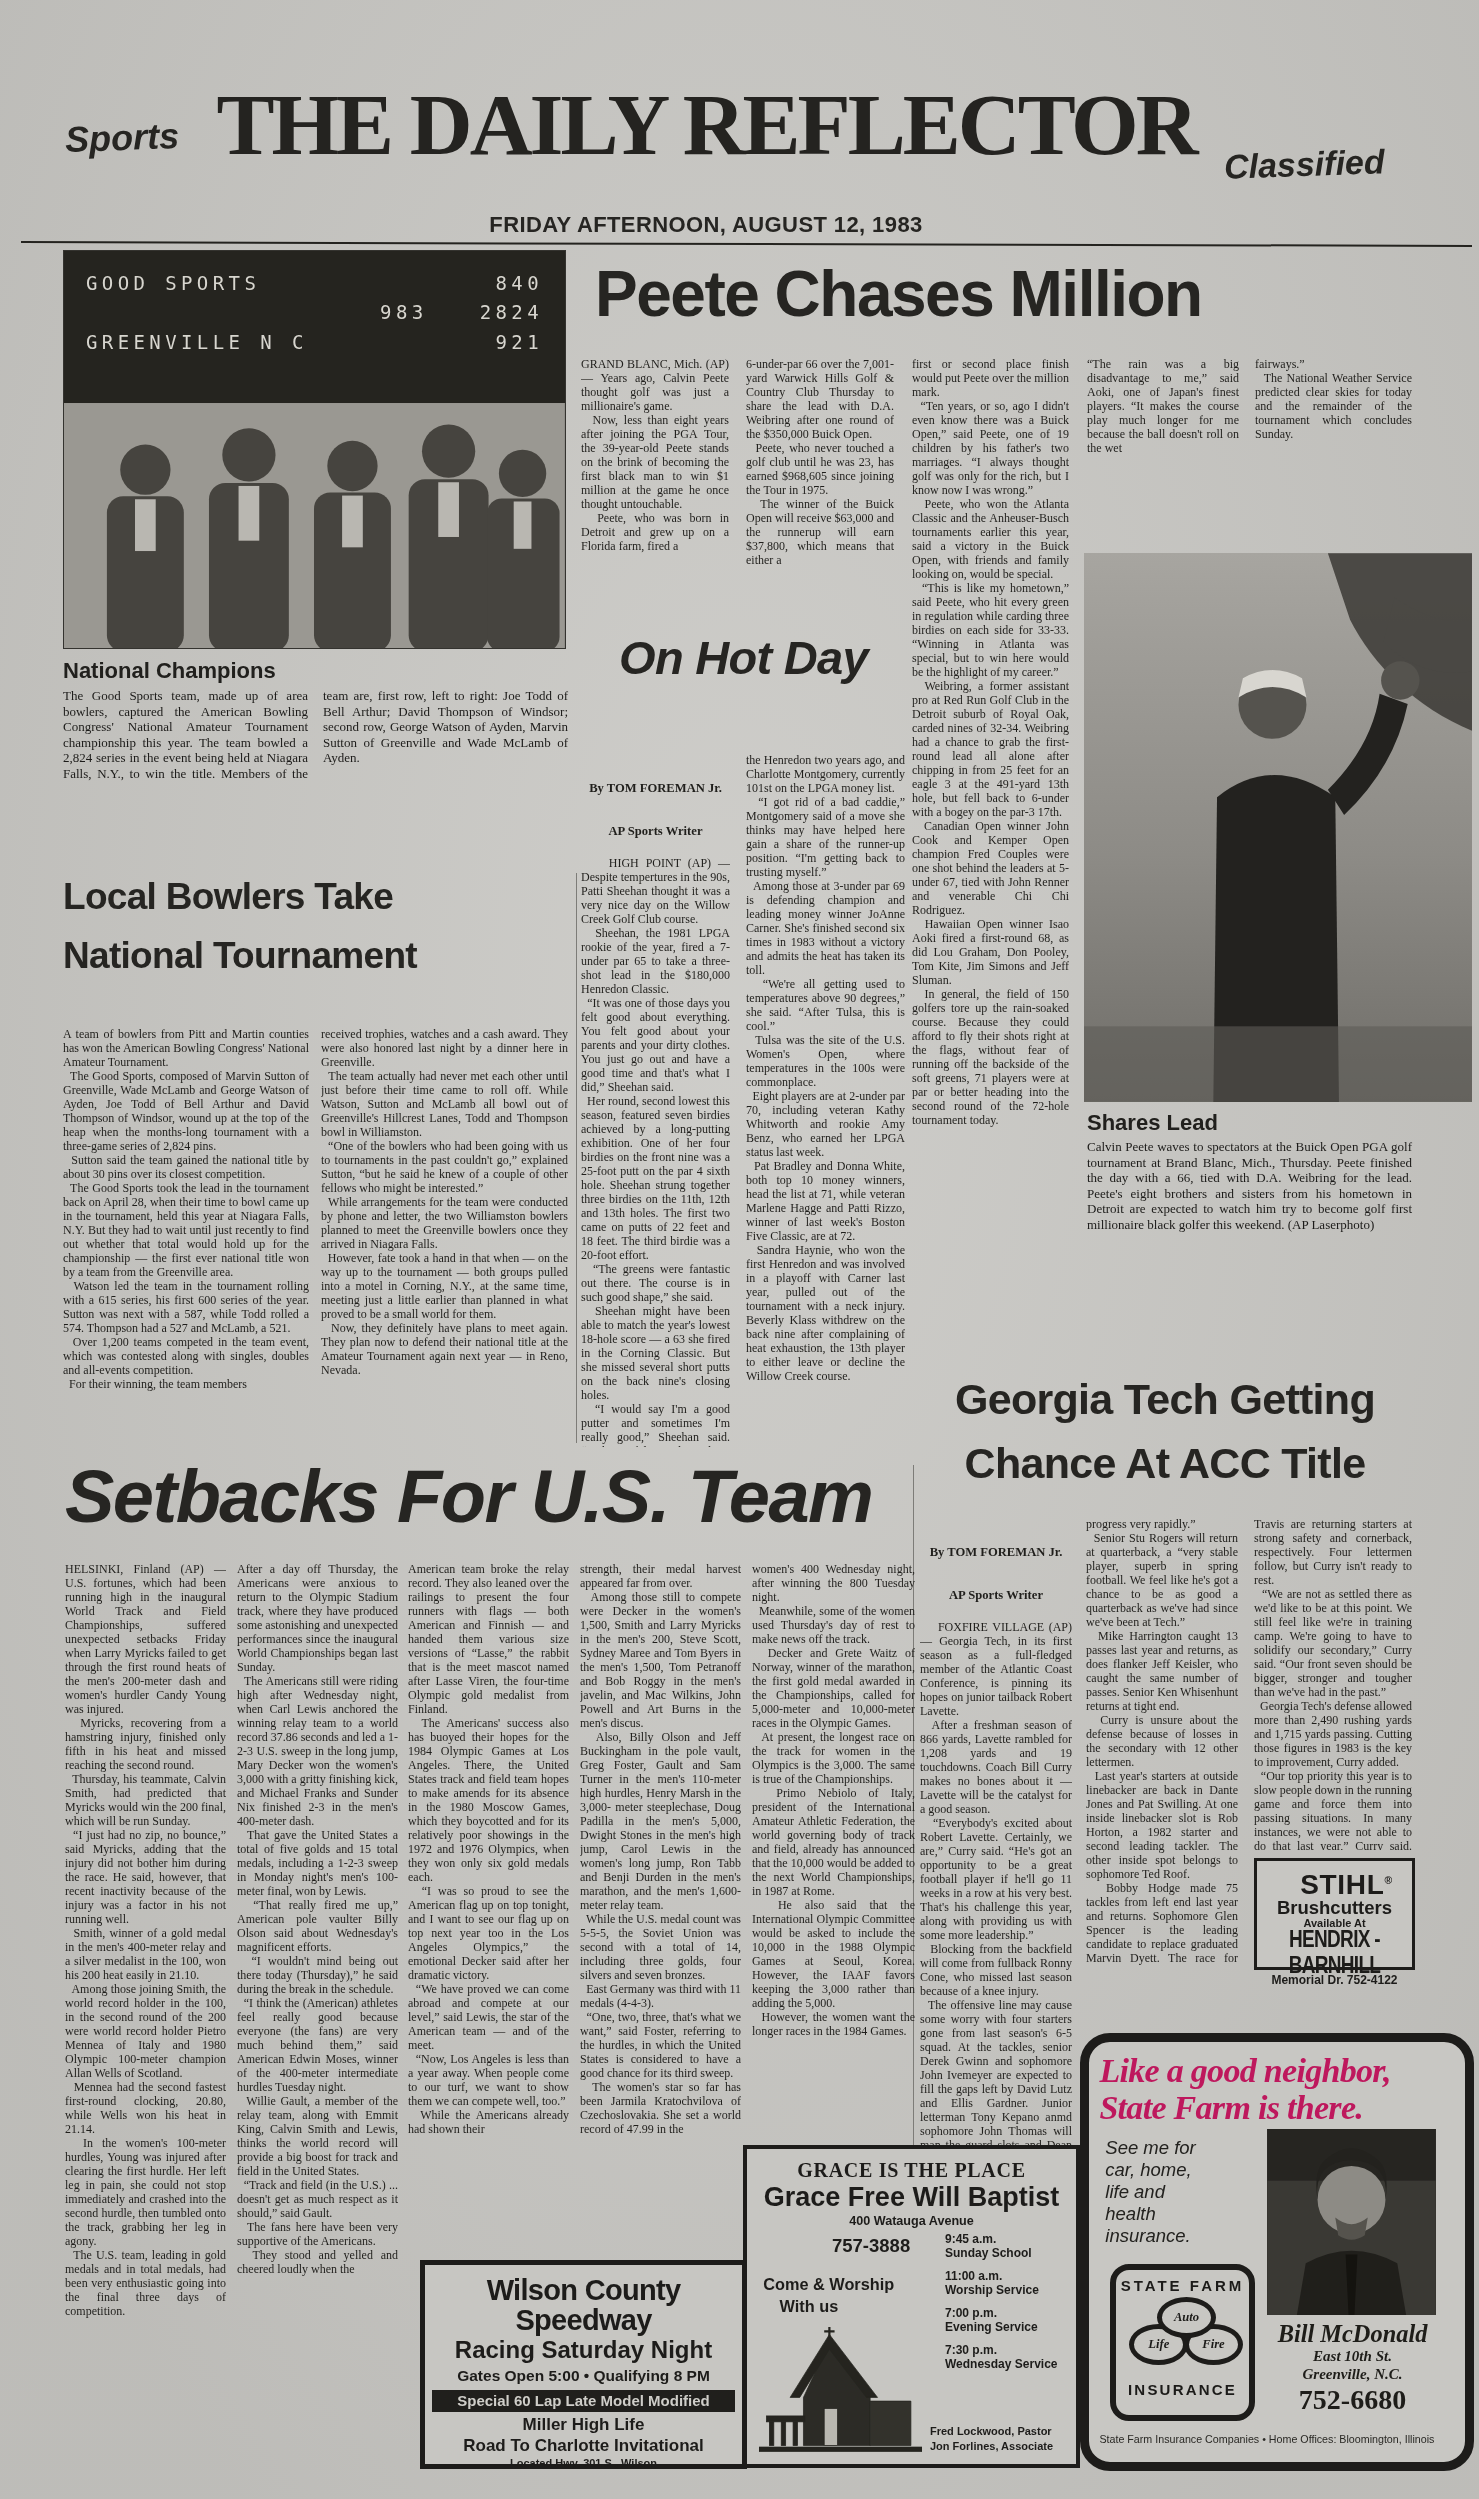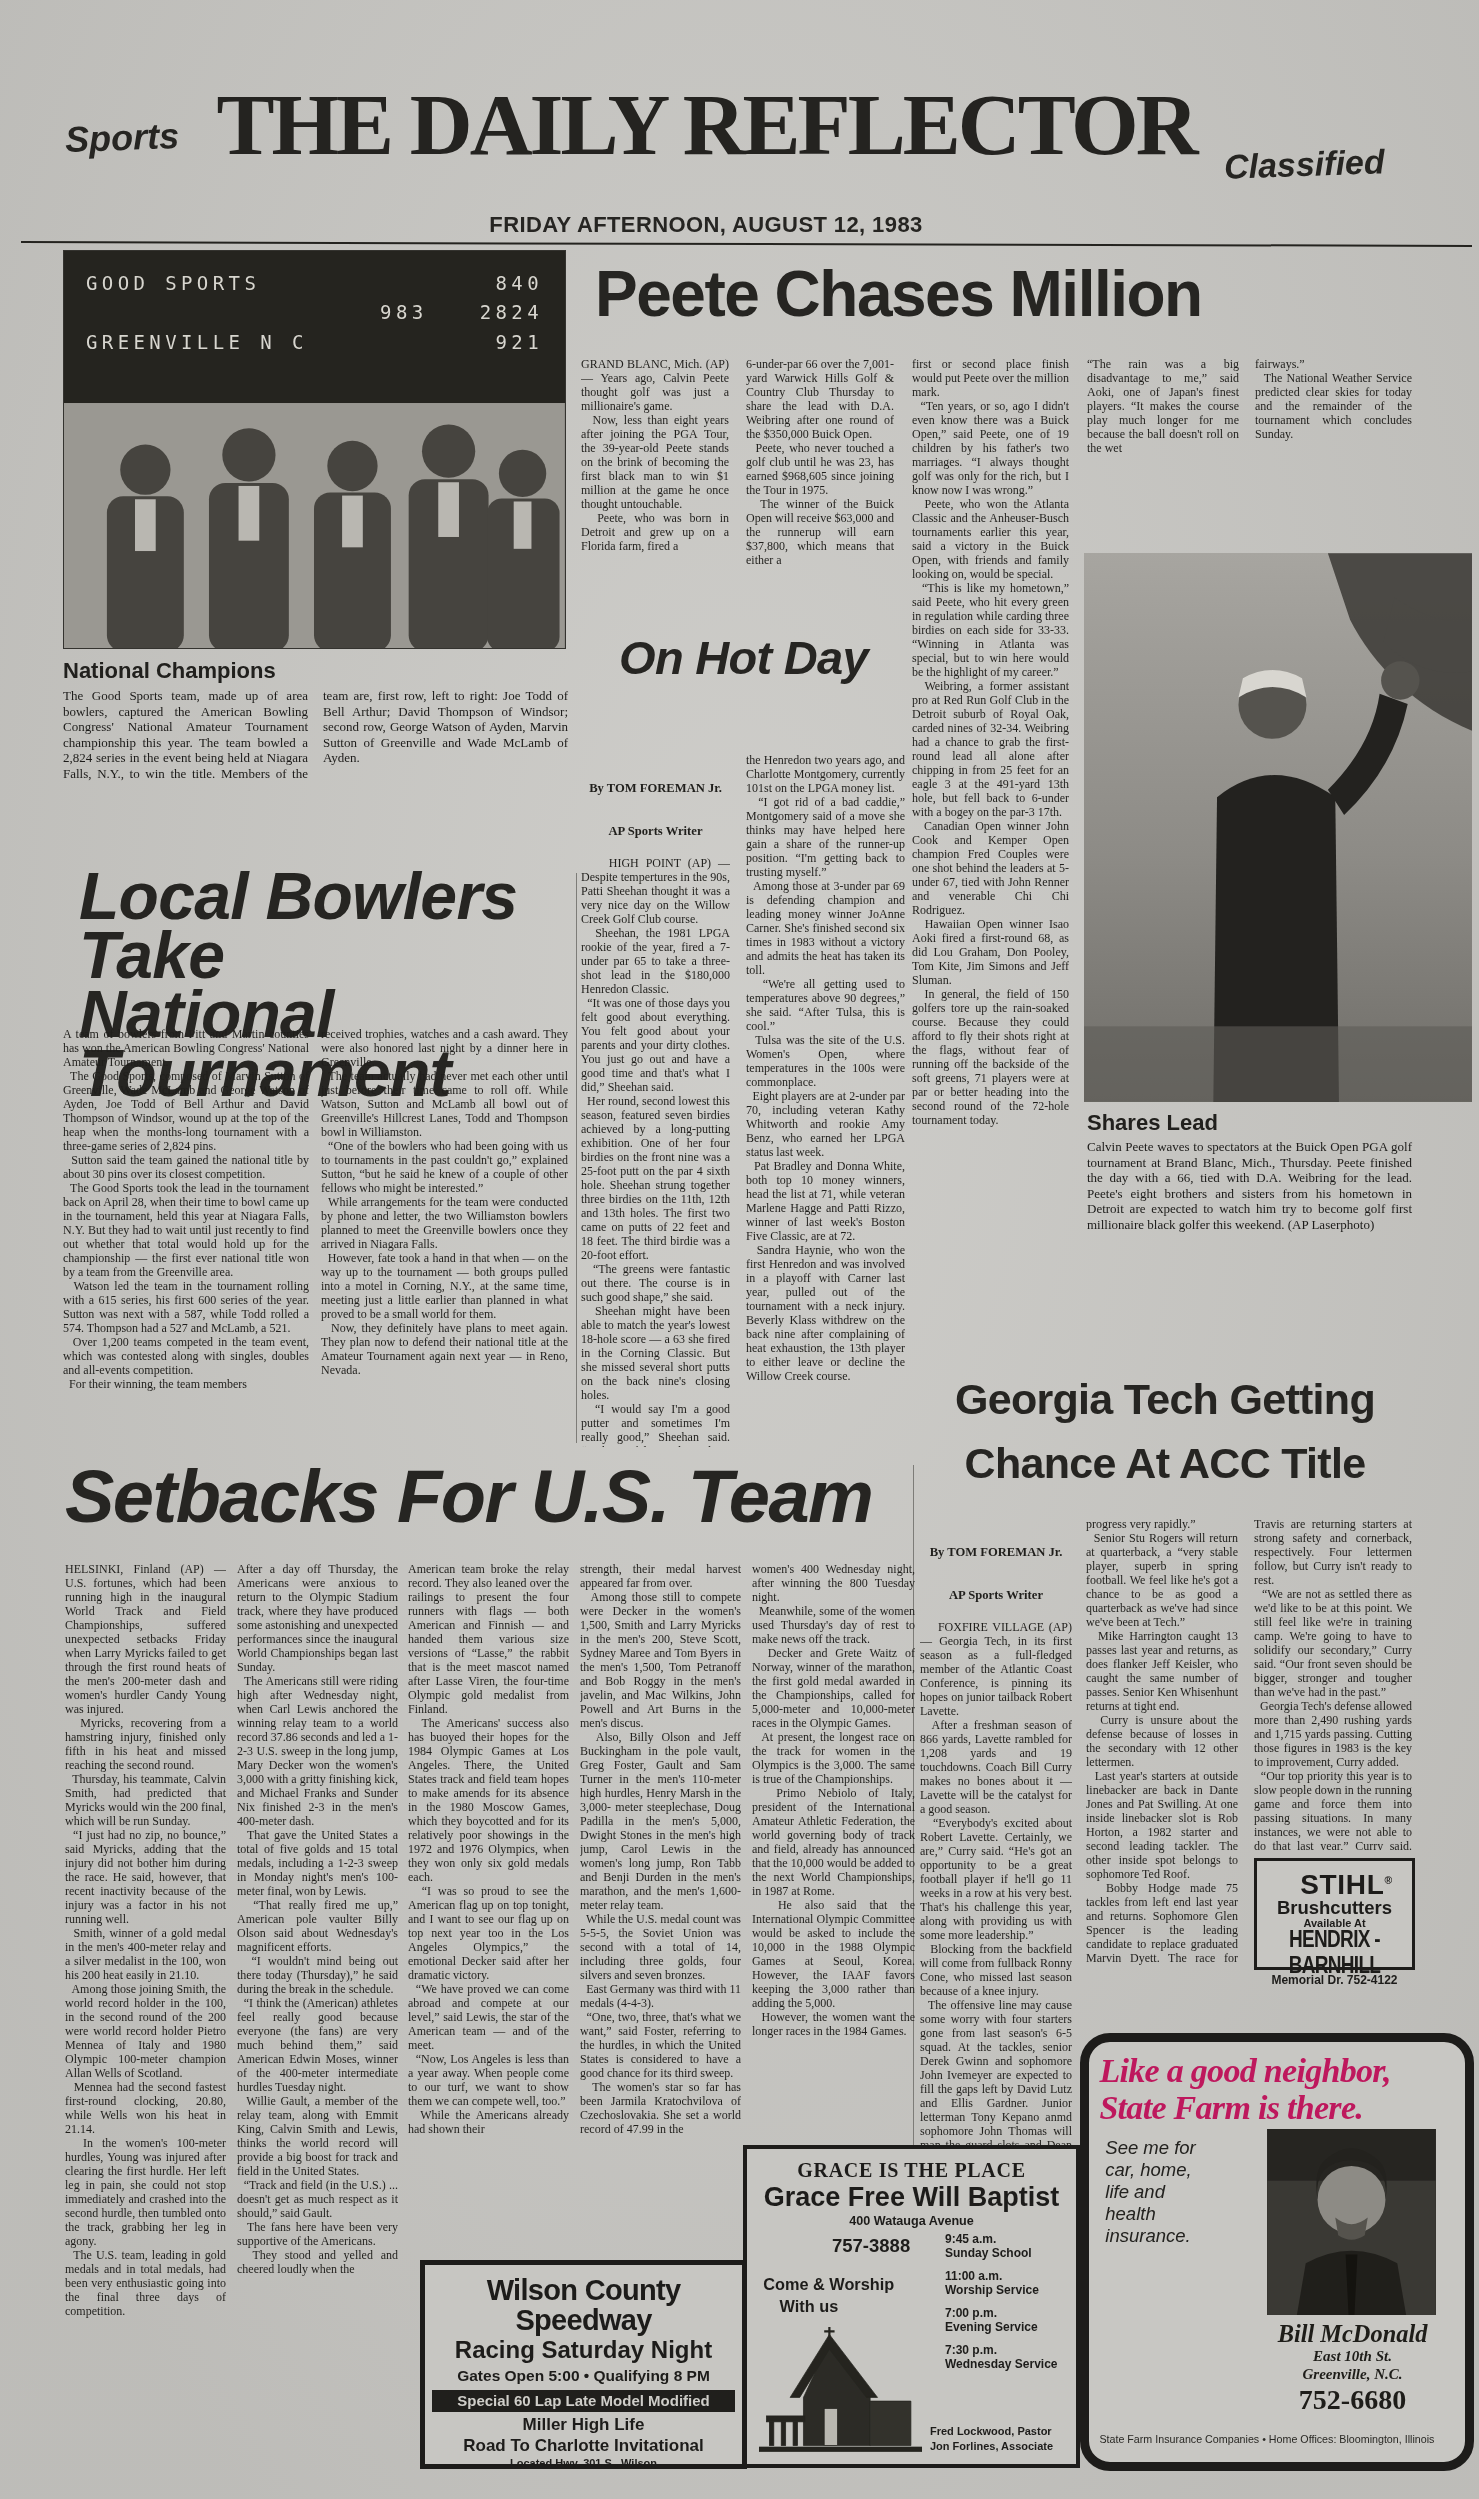--- a/index.html
+++ b/index.html
@@ -131,21 +131,21 @@
   </div>
   <div class="col" style="left:746px;top:753px;width:159px;height:694px;">the Henredon two years ago, and Charlotte Montgomery, currently 101st on the LPGA money list.
   “I got rid of a bad caddie,” Montgomery said of a move she thinks may have helped here gain a share of the runner-up position. “I'm getting back to trusting myself.”
   Among those at 3-under par 69 is defending champion and leading money winner JoAnne Carner. She's finished second six times in 1983 without a victory and admits the heat has taken its toll.
   “We're all getting used to temperatures above 90 degrees,” she said. “After Tulsa, this is cool.”
   Tulsa was the site of the U.S. Women's Open, where temperatures in the 100s were commonplace.
   Eight players are at 2-under par 70, including veteran Kathy Whitworth and rookie Amy Benz, who earned her LPGA status last week.
   Pat Bradley and Donna White, both top 10 money winners, head the list at 71, while veteran Marlene Hagge and Patti Rizzo, winner of last week's Boston Five Classic, are at 72.
   Sandra Haynie, who won the first Henredon and was involved in a playoff with Carner last year, pulled out of the tournament with a neck injury. Beverly Klass withdrew on the back nine after complaining of heat exhaustion, the 13th player to either leave or decline the Willow Creek course.</div>
 
-  <div class="abs headline" style="left:79px;top:867px;width:514px;font-size:66px;line-height:59px;letter-spacing:-0.7px;font-style:italic;">
+  <div class="abs headline" style="left:63px;top:867px;width:514px;font-size:37px;line-height:59px;letter-spacing:-0.7px;">
     <div>Local Bowlers Take</div>
     <div>National Tournament</div>
   </div>
   <div class="col" style="left:63px;top:1027px;width:246px;height:414px;">A team of bowlers from Pitt and Martin counties has won the American Bowling Congress' National Amateur Tournament.
   The Good Sports, composed of Marvin Sutton of Greenville, Wade McLamb and George Watson of Ayden, Joe Todd of Bell Arthur and David Thompson of Windsor, wound up at the top of the heap when the months-long tournament with a three-game series of 2,824 pins.
   Sutton said the team gained the national title by about 30 pins over its closest competition.
   The Good Sports took the lead in the tournament back on April 28, when their time to bowl came up in the tournament, held this year at Niagara Falls, N.Y. But they had to wait until just recently to find out whether that total would hold up for the championship — the first ever national title won by a team from the Greenville area.
   Watson led the team in the tournament rolling with a 615 series, his first 600 series of the year. Sutton was next with a 587, while Todd rolled a 574. Thompson had a 527 and McLamb, a 521.
   Over 1,200 teams competed in the team event, which was contested along with singles, doubles and all-events competition.
   For their winning, the team members</div>
@@ -293,20 +293,32 @@
   </div>
 
   <div style="position:absolute;left:1080px;top:2033px;width:394px;height:438px;border:9.6px solid #1d1c1a;border-radius:30px;
               background:#c8c7c3;box-sizing:border-box;font-family:'Liberation Sans',sans-serif;">
     <div style="font-family:'Liberation Serif',serif;font-weight:bold;font-style:italic;font-size:34px;line-height:37px;
                 letter-spacing:-0.7px;margin:10.4px 0 0 10.4px;color:#be185d;">
       <div>Like a good neighbor,</div>
       <div>State Farm is there.</div>
     </div>
     <div style="position:absolute;left:16.3px;top:95px;width:111px;font-style:italic;font-size:18.5px;line-height:22px;color:#23221f;">See me for car, home, life and health insurance.</div>
+    <div style="position:absolute;left:21px;top:222px;width:133px;height:145px;border:6.7px solid #1d1c1a;border-radius:19px;text-align:center;">
+      <div style="font-size:15px;font-weight:bold;letter-spacing:3px;margin-top:7.4px;">STATE FARM</div>
+      <div style="position:relative;height:81px;">
+        <div style="position:absolute;left:41px;top:3px;width:49px;height:31px;border:5.2px solid #1d1c1a;border-radius:50%;background:#c8c7c3;z-index:3;
+                    font-family:'Liberation Serif',serif;font-style:italic;font-weight:bold;font-size:12.6px;line-height:31px;">Auto</div>
+        <div style="position:absolute;left:13.3px;top:30px;width:49px;height:31px;border:5.2px solid #1d1c1a;border-radius:50%;background:#c8c7c3;z-index:2;
+                    font-family:'Liberation Serif',serif;font-style:italic;font-weight:bold;font-size:12.6px;line-height:31px;">Life</div>
+        <div style="position:absolute;left:68px;top:30px;width:49px;height:31px;border:5.2px solid #1d1c1a;border-radius:50%;background:#c8c7c3;z-index:1;
+                    font-family:'Liberation Serif',serif;font-style:italic;font-weight:bold;font-size:12.6px;line-height:31px;">Fire</div>
+      </div>
+      <div style="font-size:15px;font-weight:bold;letter-spacing:2.2px;margin-top:6px;">INSURANCE</div>
+    </div>
     <div class="photo" style="position:absolute;left:178px;top:87px;width:169px;height:186px;background:#33322d;">
       <svg width="169" height="186" viewBox="0 0 228 252">
         <rect width="228" height="252" fill="#3a3934"></rect>
         <rect x="0" y="0" width="228" height="70" fill="#262521"></rect>
         <circle cx="114" cy="96" r="46" fill="#8d8b85"></circle>
         <path d="M68 96 q-6 -52 46 -54 q52 2 46 54 q6 -40 -10 -54 q-18 -16 -36 -16 q-18 0 -36 16 q-16 14 -10 54 Z" fill="#23221e"></path>
         <path d="M92 120 q22 18 44 0 l-4 24 q-18 12 -36 0 Z" fill="#55534d"></path>
         <path d="M40 252 L52 182 q62 -34 124 0 L188 252 Z" fill="#201f1b"></path>
         <path d="M106 170 L122 170 L118 252 L110 252 Z" fill="#14130f"></path>
       </svg>

